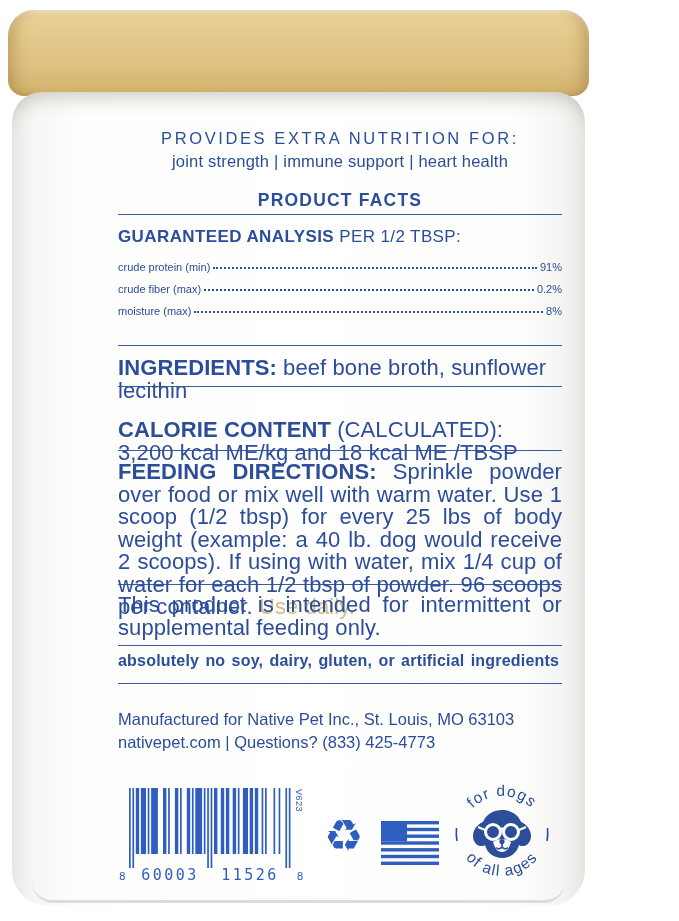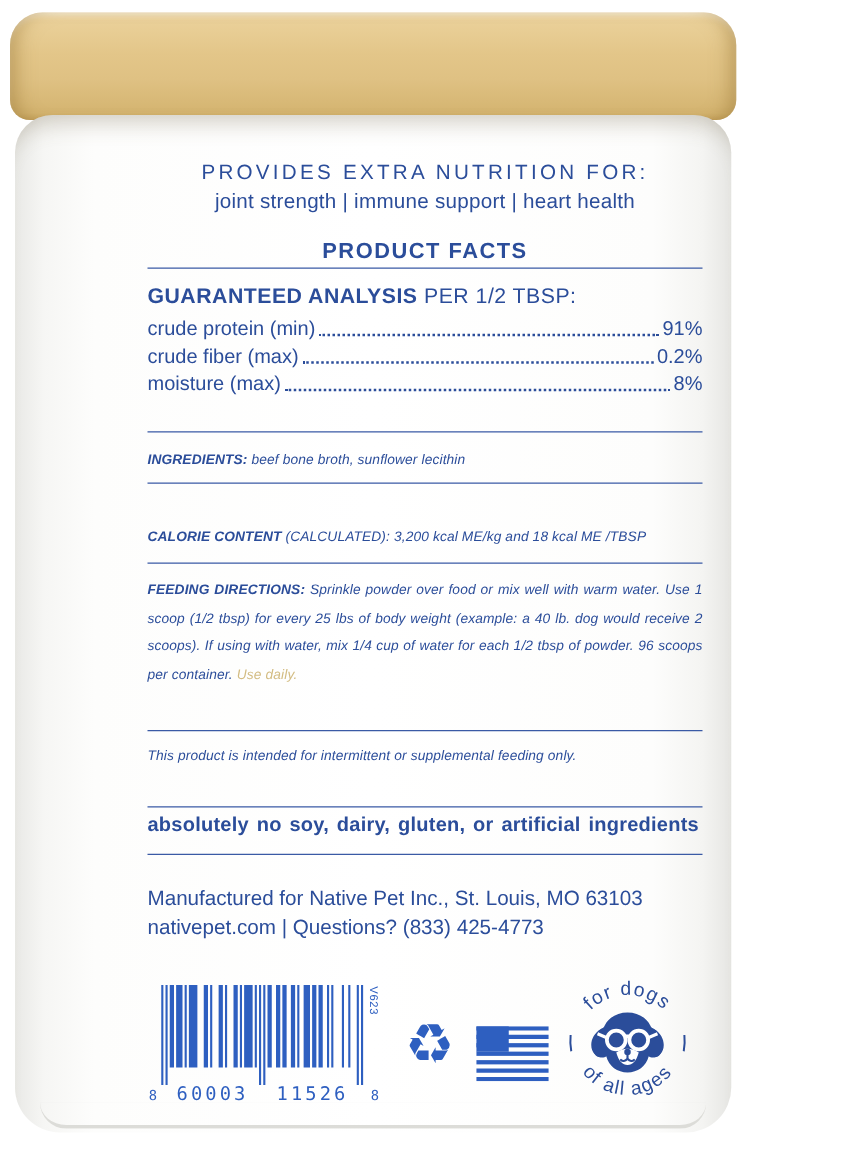--- a/index.html
+++ b/index.html
@@ -34,24 +34,24 @@
   }
   
   .abs{position:absolute;left:118px;width:444px;}
   .rule{position:absolute;left:118px;width:444px;border-top:1.5px solid #3a5aa5;}
   b{font-weight:bold;}
   .hdr{top:129px;text-align:center;}
   .hdr-title{font-size:16.5px;letter-spacing:2.6px;margin-bottom:4px;}
   .hdr-sub{font-size:16.5px;letter-spacing:.2px;}
   .facts{top:190px;text-align:center;font-weight:bold;font-size:17.5px;letter-spacing:1.2px;}
   .ga-title{top:227px;font-size:17px;letter-spacing:.4px;}
-  .ga-rows{top:251px;font-size:16px;}
+  .ga-rows{top:251px;font-size:11px;}
   .ga-row{display:flex;align-items:flex-end;height:22px;}
   .ga-dots{flex:1;border-bottom:2px dotted var(--blue);margin:0 3px 4px 3px;}
-  .para{font-size:11px;line-height:22.5px;letter-spacing:.1px;font-style:italic;}
+  .para{font-size:22px;line-height:22.5px;letter-spacing:.1px;}
   .sec-ing{top:357px;}
   .sec-cal{top:376px;margin-top:43px;}
   .sec-feed{top:461px;text-align:justify;}
   .gold-text{color:var(--gold);}
   .sec-note{top:594px;text-align:justify;}
   .claims{top:652px;font-size:16px;white-space:nowrap;word-spacing:1.6px;letter-spacing:.2px;font-weight:bold;}
   .footer{top:708px;text-align:left;font-size:16.5px;line-height:22.5px;}
   
   .bc-wrap{position:absolute;left:116px;top:786px;}
   .bc-digit{fill:var(--bright);font-family:"DejaVu Sans Mono","Liberation Mono",monospace;font-size:15px;letter-spacing:2.5px;}

